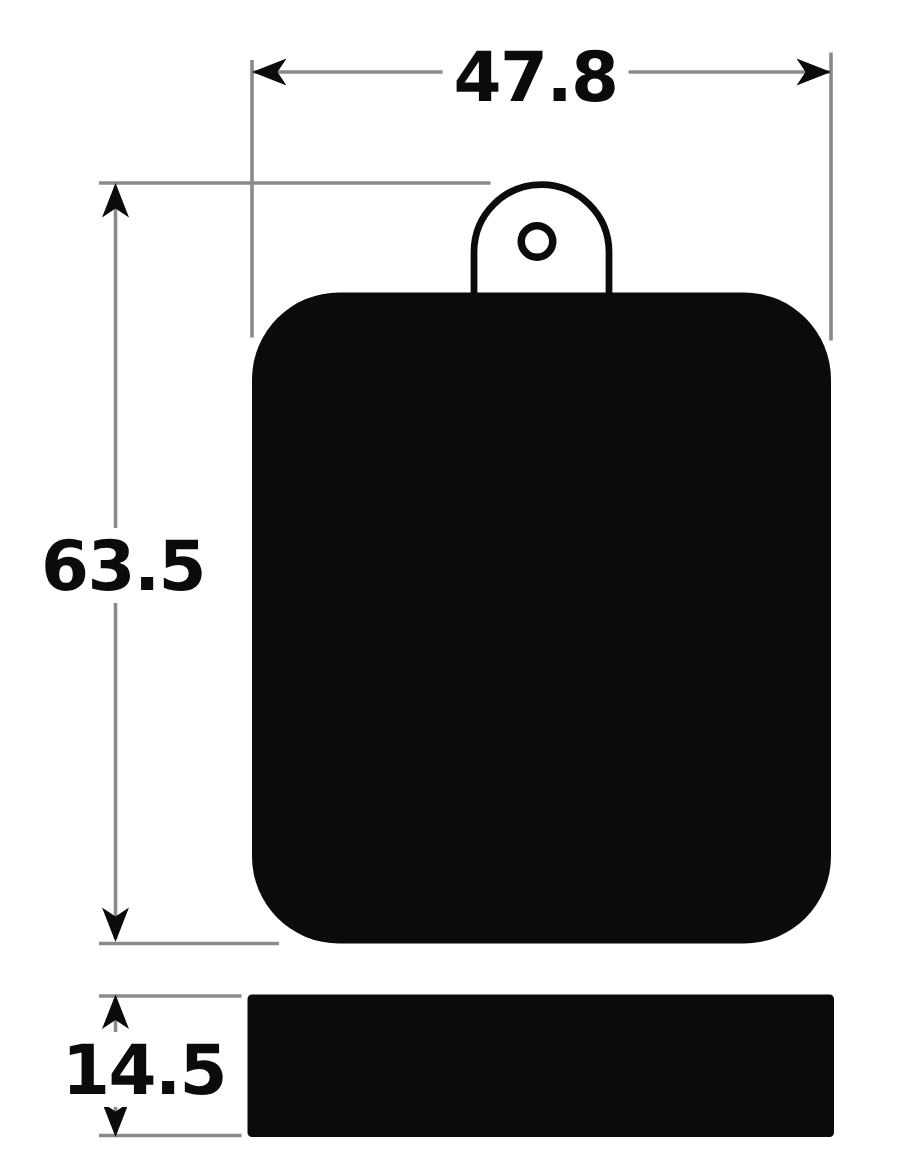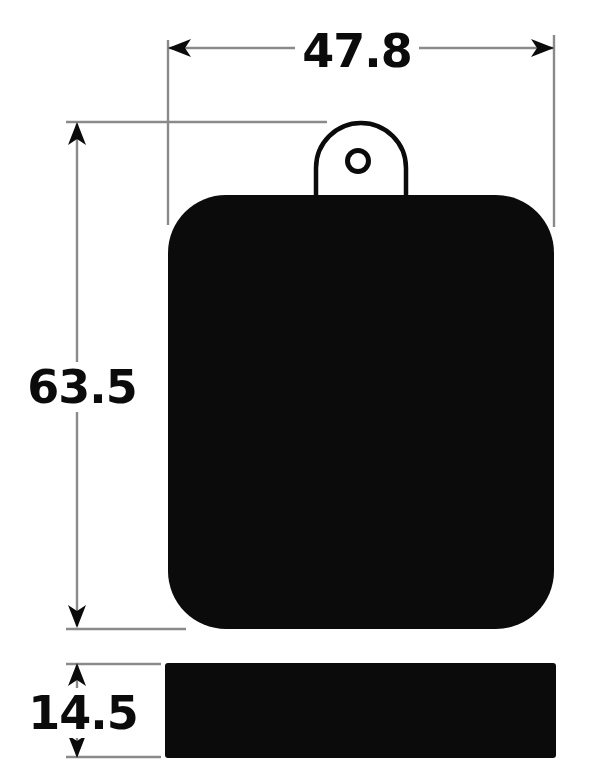--- a/index.html
+++ b/index.html
@@ -31,22 +31,22 @@
     color:var(--ink);
     font-weight:700;
     font-size:46px;
     line-height:50px;
     letter-spacing:-1px;
     text-align:center;
     width:124px;height:50px;
     white-space:nowrap;
   }
   .label-width{left:295px;top:26px;}
-  .label-height{left:20px;top:362px;}
-  .label-thickness{left:21px;top:688px;}
+  .label-height{left:20px;top:352px;}
+  .label-thickness{left:34px;top:688px;}
 </style>
 </head>
 <body>
 
 <div class="stage">
 
   <svg width="601" height="784" viewBox="0 0 601 784">
 
     <line class="dimline" x1="168" y1="40" x2="168" y2="225"></line>
     <line class="dimline" x1="554" y1="35" x2="554" y2="227"></line>

